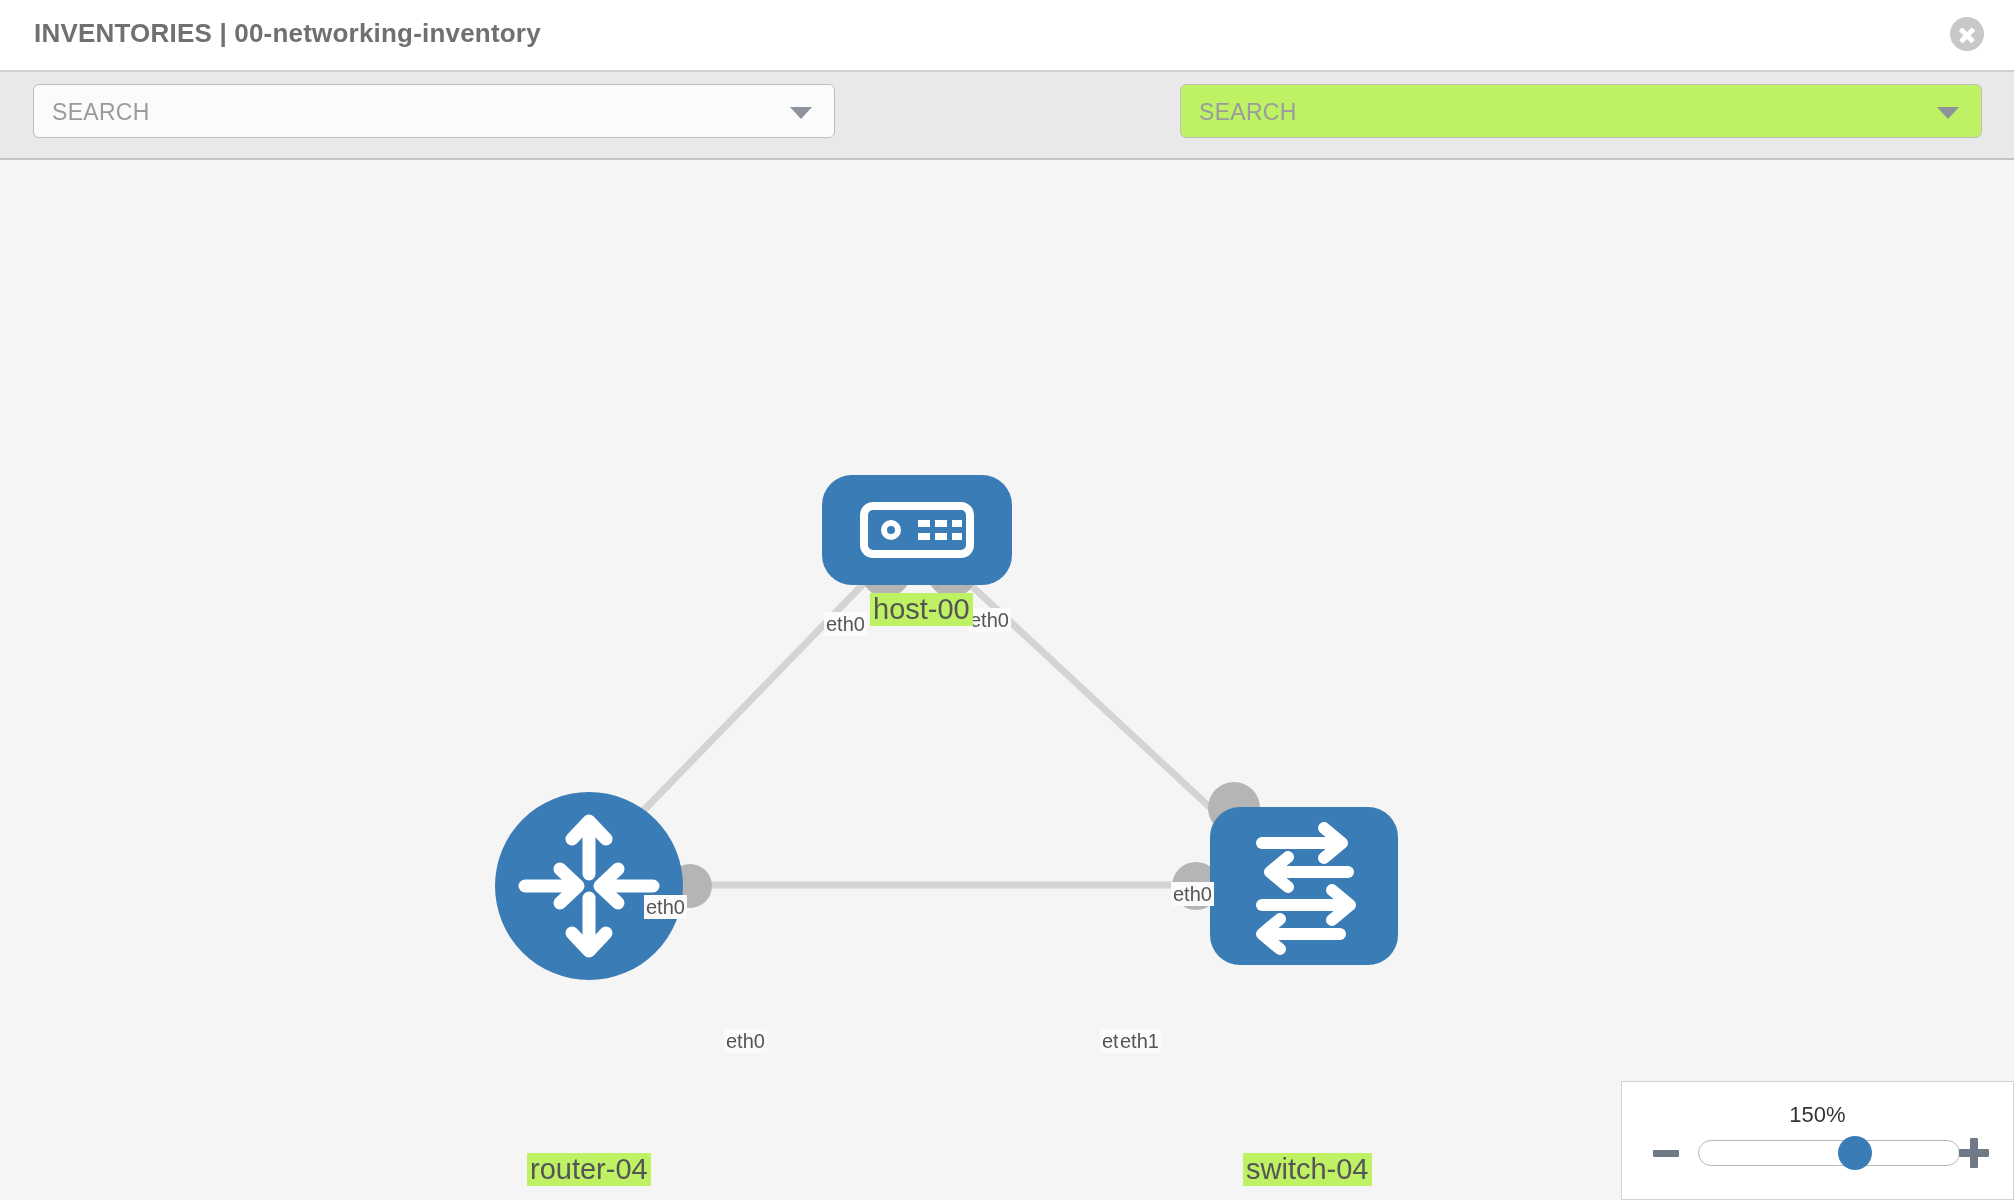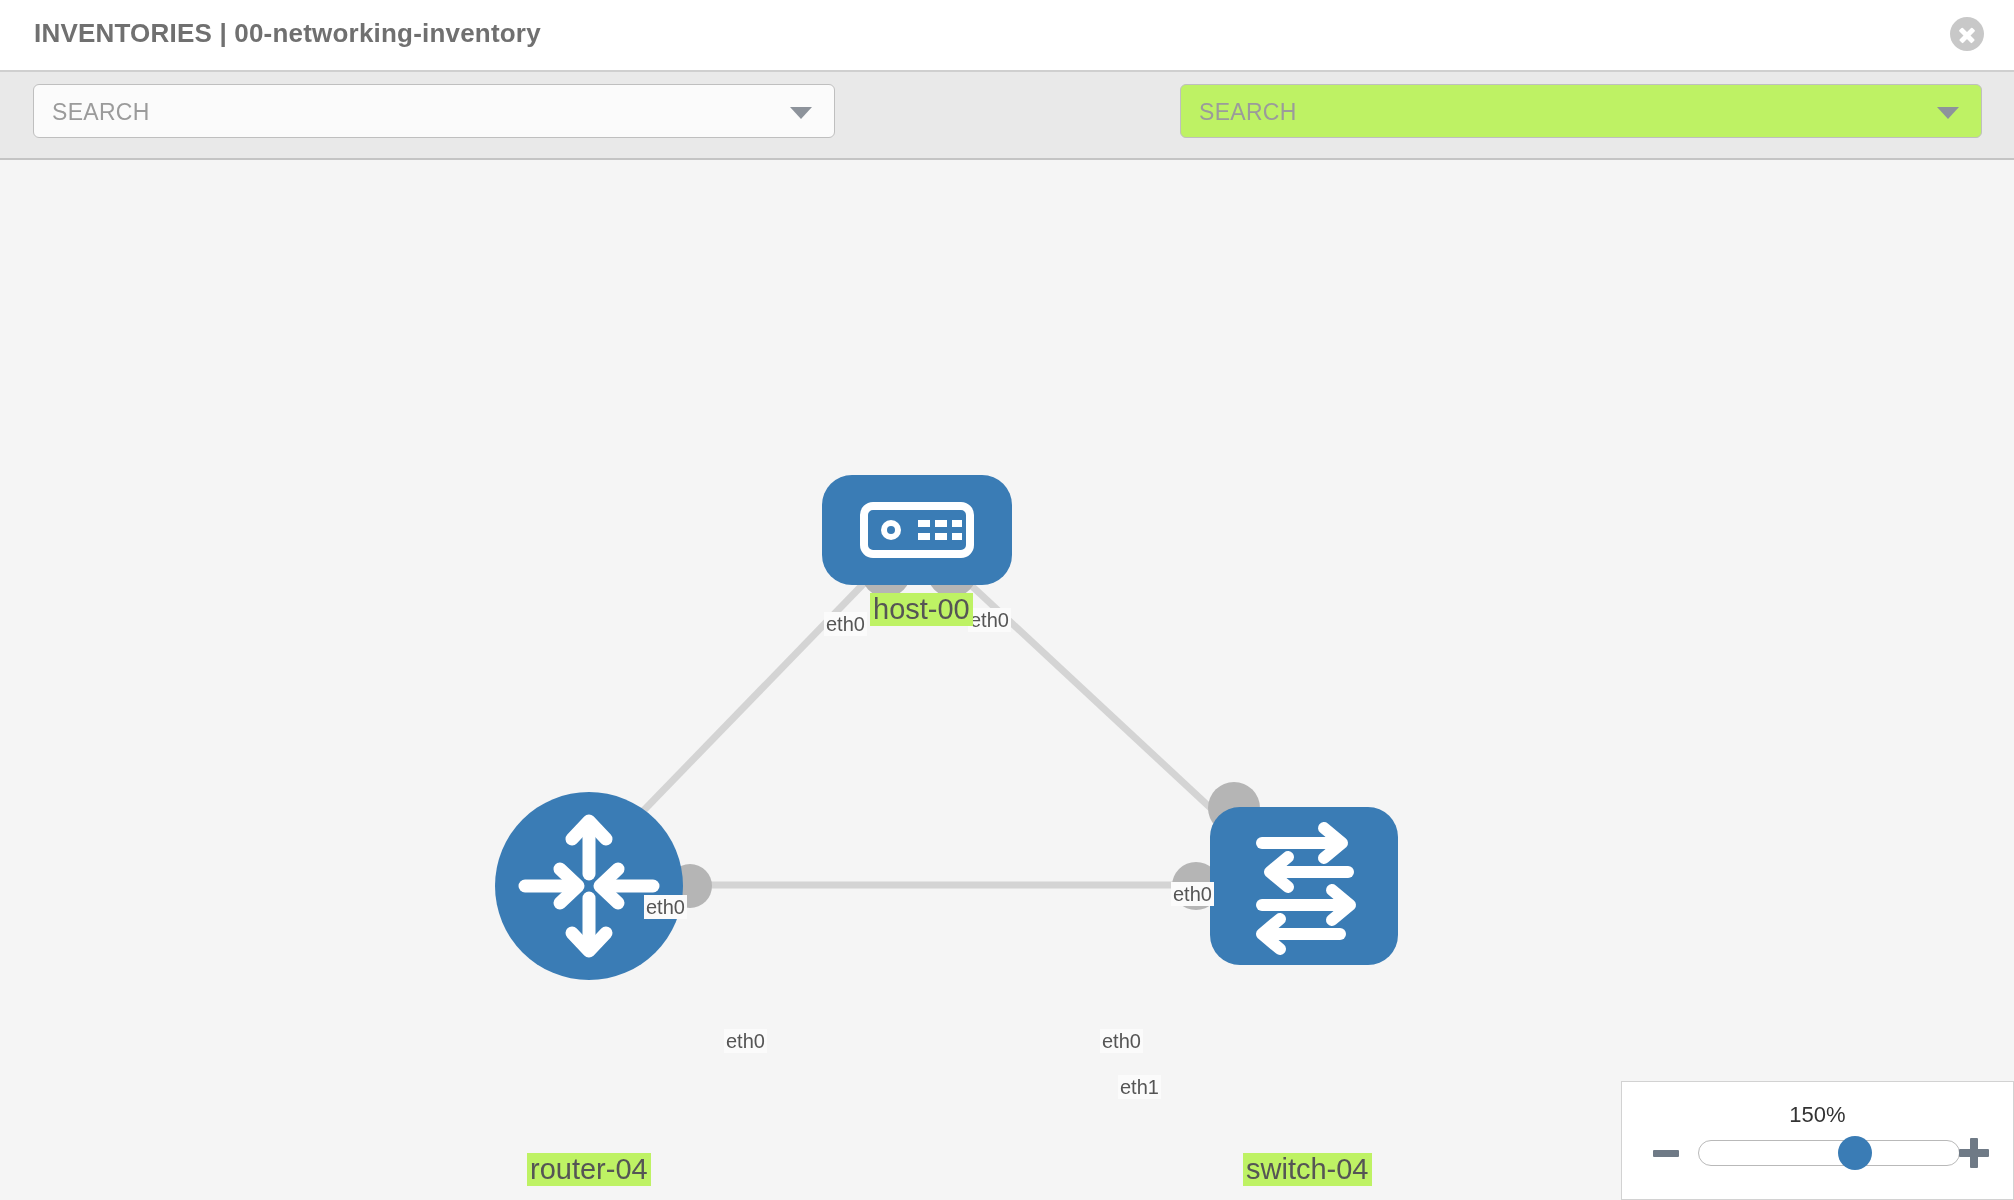--- a/index.html
+++ b/index.html
@@ -384,21 +384,21 @@
   <div class="edge-label" style="left:968px; top:448px;">eth0</div>
 
   <div class="edge-label" style="left:644px; top:735px;">eth0</div>
 
   <div class="edge-label" style="left:1171px; top:722px;">eth0</div>
 
   <div class="edge-label" style="left:724px; top:869px;">eth0</div>
 
   <div class="edge-label" style="left:1100px; top:869px;">eth0</div>
 
-  <div class="edge-label" style="left:1118px; top:915px;">eth1</div>
+  <div class="edge-label" style="left:1118px; top:869px;">eth1</div>
 
   <div class="node-label" style="left:870px; top:433px;">host-00</div>
 
   <div class="node-label" style="left:527px; top:993px;">router-04</div>
 
   <div class="node-label" style="left:1243px; top:993px;">switch-04</div>
 
 </div>
 
 <div id="zoom-control">

